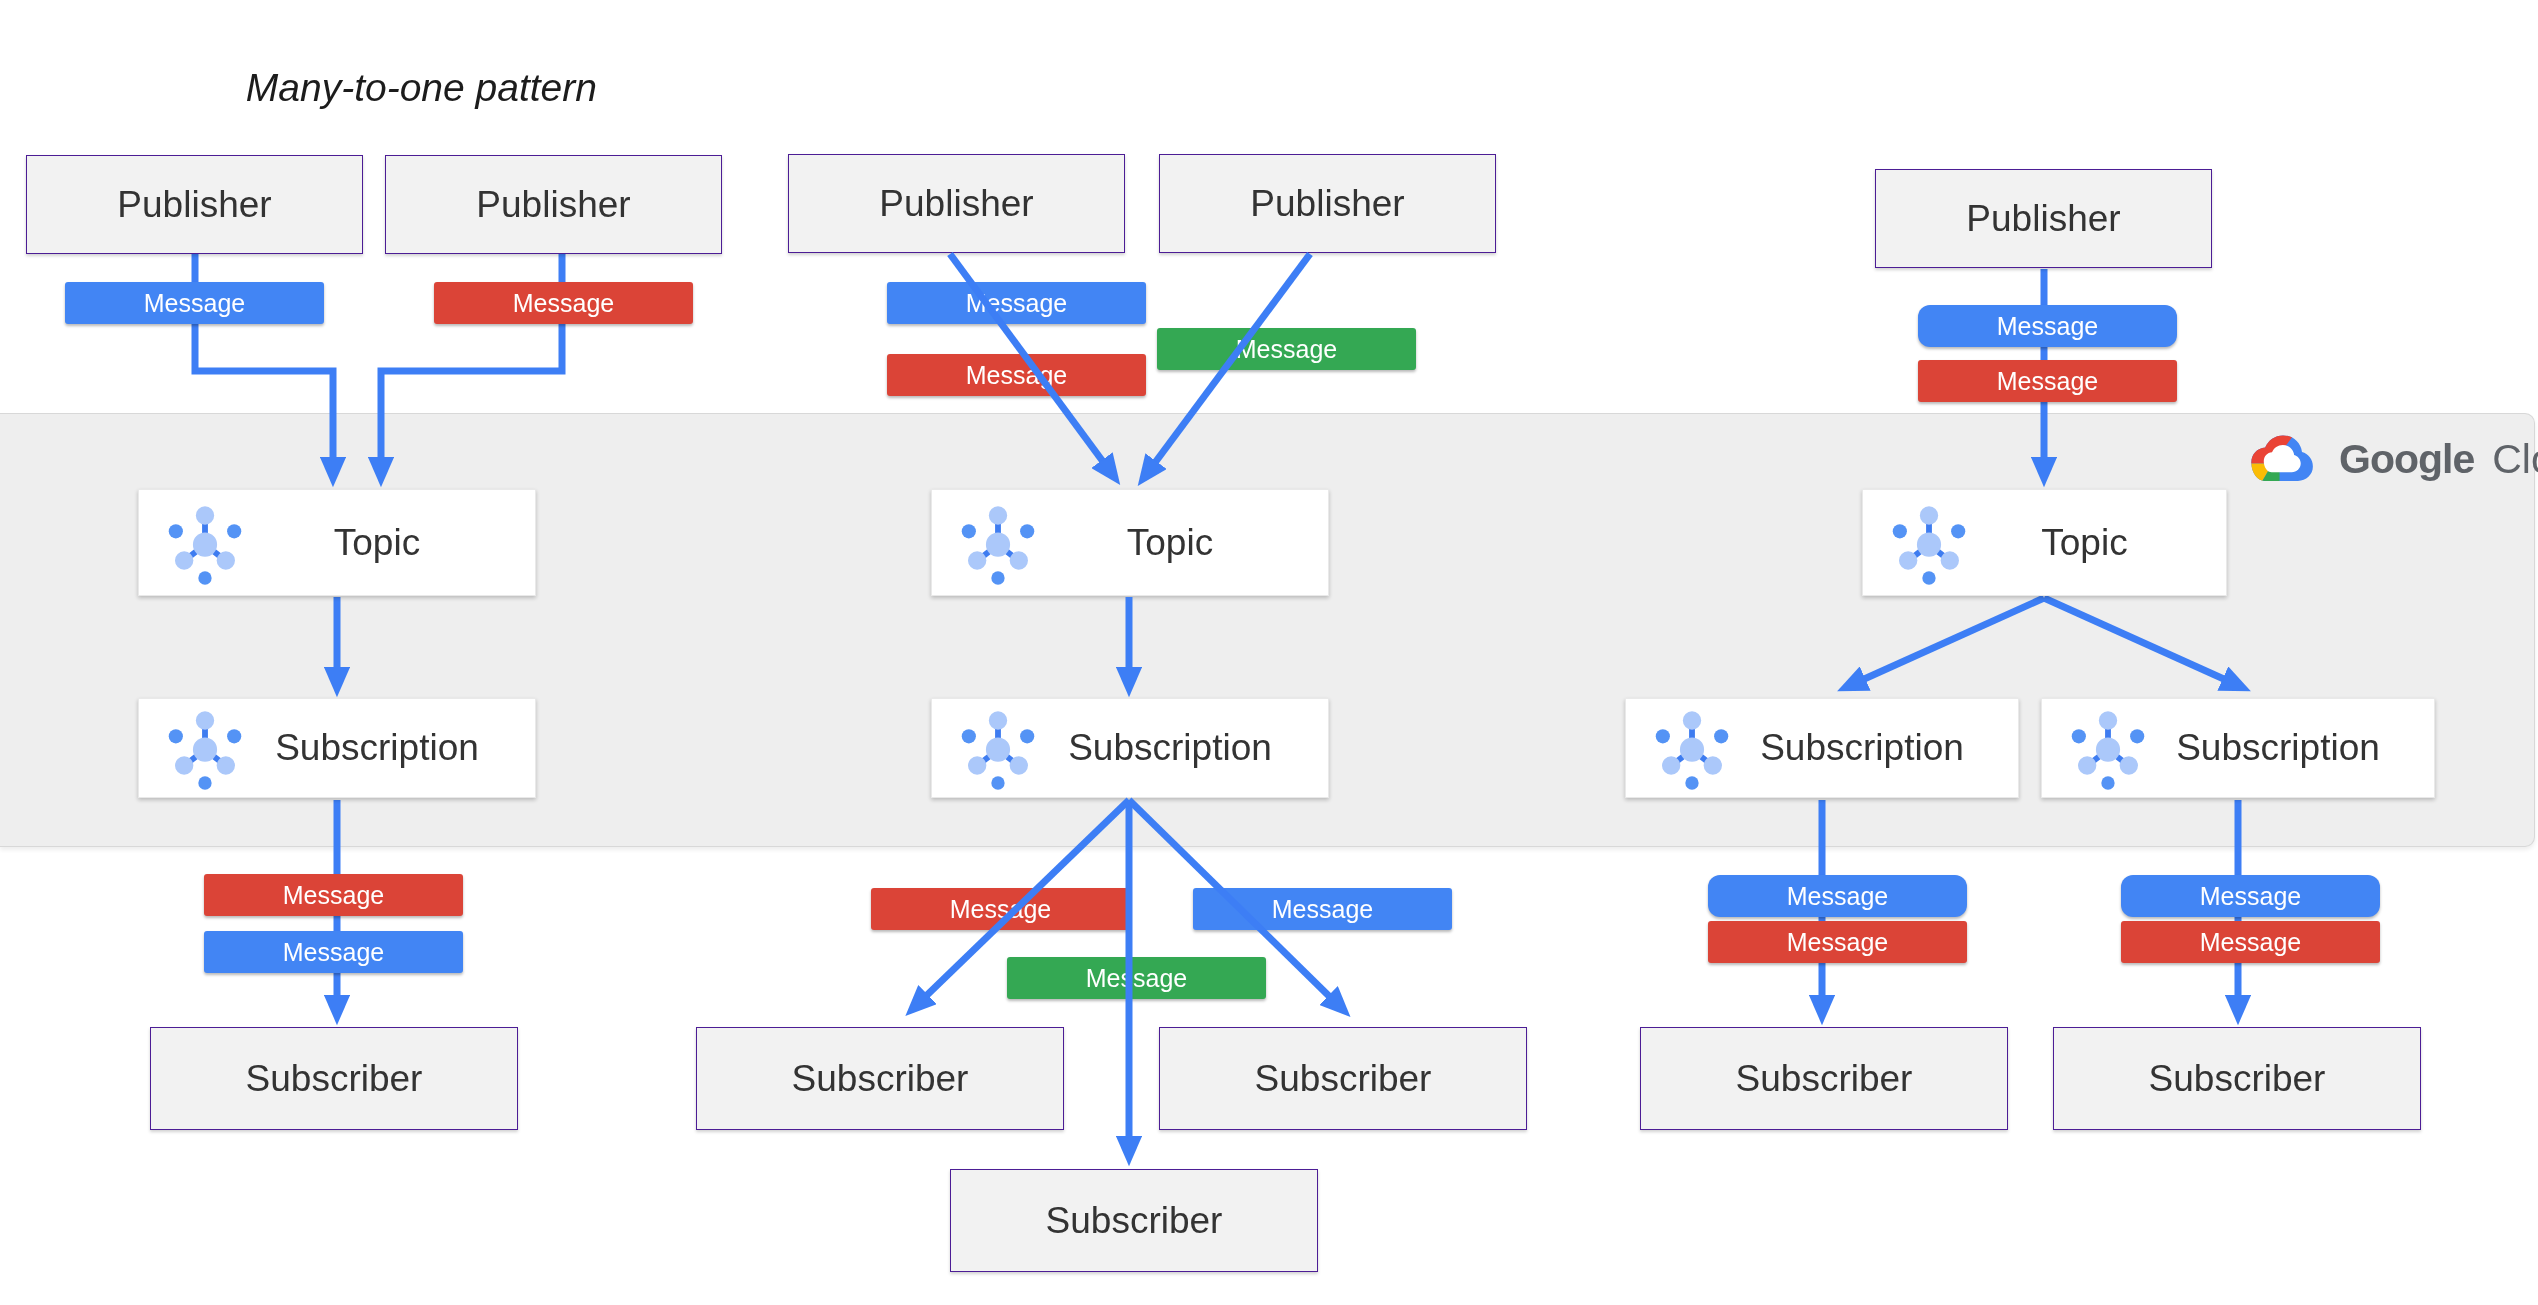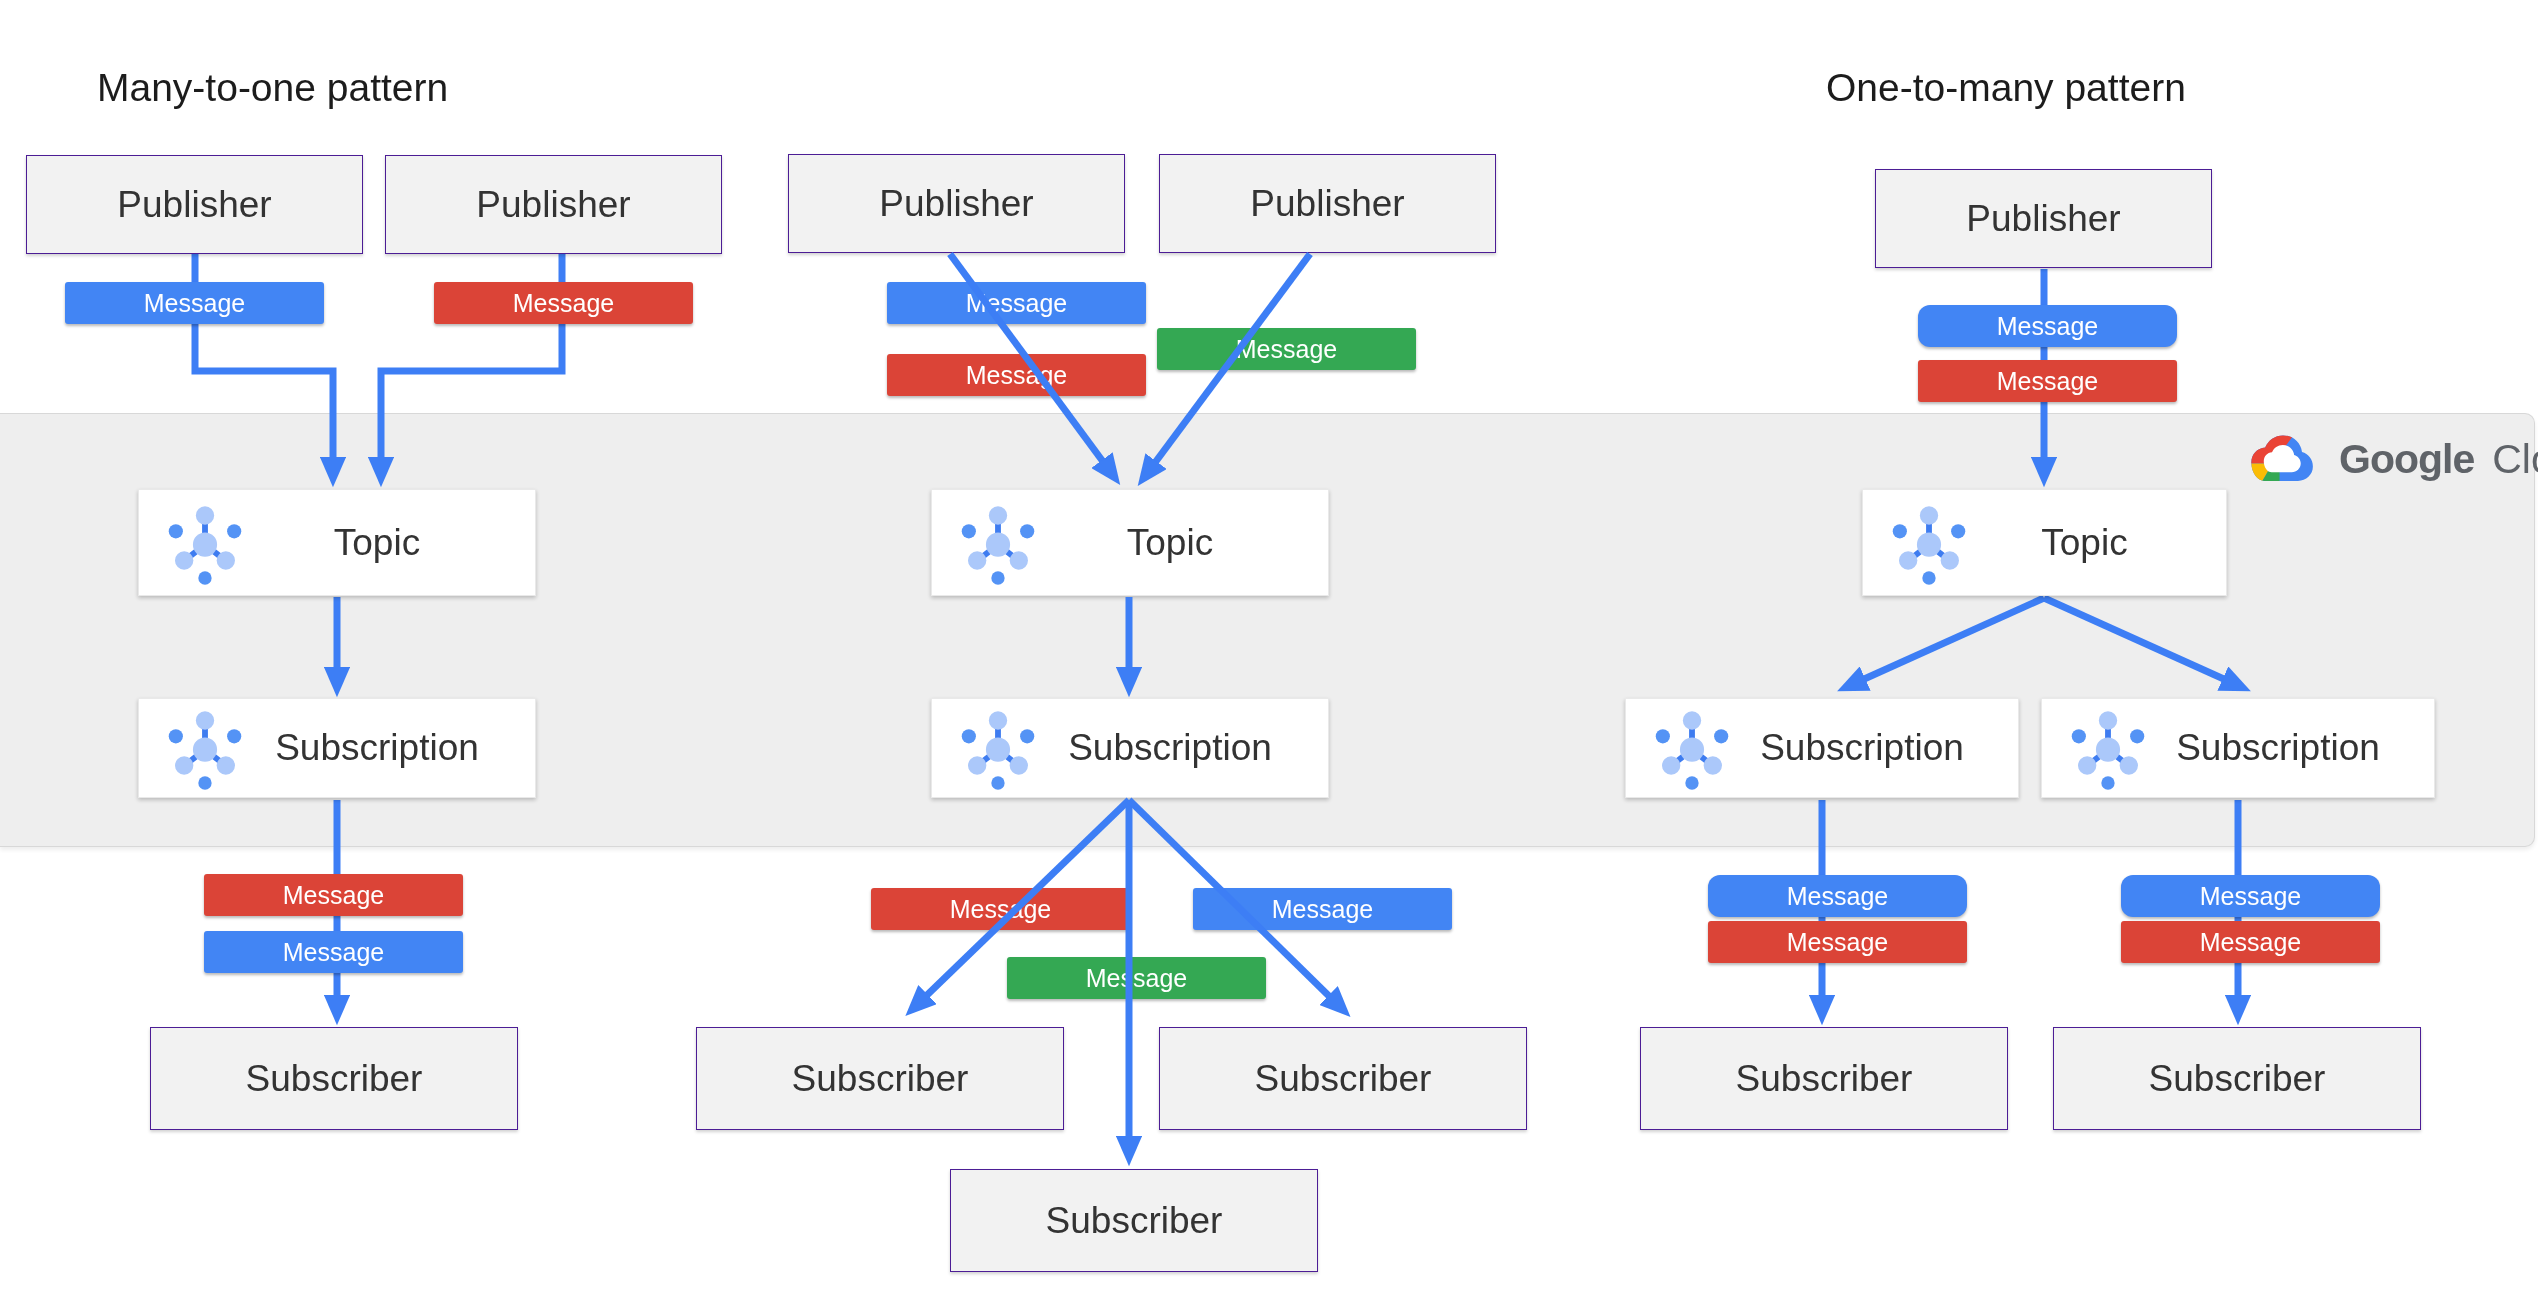--- a/index.html
+++ b/index.html
@@ -9,22 +9,22 @@
   
   .band{position:absolute;left:0;top:413px;width:2534px;height:432px;background:#eeeeee;
         border:1px solid #d8d8d8;border-left:none;border-radius:0 10px 10px 0;
         box-shadow:0 3px 4px rgba(0,0,0,0.07);z-index:0;}
 
   
   svg.connectors{position:absolute;left:0;top:0;width:2538px;height:1305px;pointer-events:none;}
   .under{z-index:1;} .over{z-index:4;}
 
   
-  .title{position:absolute;width:500px;text-align:left;font-size:39px;color:#1c1c1c;
-         z-index:2;white-space:pre;}
+  .title{position:absolute;width:500px;text-align:right;font-size:39px;color:#1c1c1c;
+         z-index:2;white-space:pre;font-style:italic;}
 
   
   .box{position:absolute;display:flex;align-items:center;justify-content:center;
        font-size:37px;color:#333;z-index:2;box-sizing:border-box;}
   .gray{background:#f2f2f2;border:1px solid #4c1d95;box-shadow:0 2px 3px rgba(0,0,0,0.18);}
   .white{background:#ffffff;border:1px solid #e9e9e9;box-shadow:0 2px 4px rgba(0,0,0,0.22);}
   .iconbox{justify-content:flex-start;padding-left:26px;}
   .iconbox .lbl{flex:1;text-align:center;padding-right:26px;}
   .ps{width:80px;height:84px;flex:0 0 auto;}
 
@@ -156,21 +156,20 @@
   </div>
 
   <div class="msg red" style="left:871px;top:888px">Message</div>
   <div class="msg blue" style="left:1193px;top:888px">Message</div>
   <div class="msg green" style="left:1007px;top:957px">Message</div>
 
   <div class="box gray" style="left:696px;top:1027px;width:368px;height:103px">Subscriber</div>
   <div class="box gray" style="left:1159px;top:1027px;width:368px;height:103px">Subscriber</div>
   <div class="box gray" style="left:950px;top:1169px;width:368px;height:103px">Subscriber</div>
 
-  <div class="title" style="left:1826px;top:66px">One-to-many pattern</div>
 
   <div class="box gray" style="left:1875px;top:169px;width:337px;height:99px">Publisher</div>
 
   <div class="msg blue rounded" style="left:1918px;top:305px">Message</div>
   <div class="msg red" style="left:1918px;top:360px">Message</div>
 
   <div class="box white iconbox" style="left:1862px;top:489px;width:365px;height:107px">
     <svg class="ps">
         <use href="#pubsub"></use>
       </svg>

